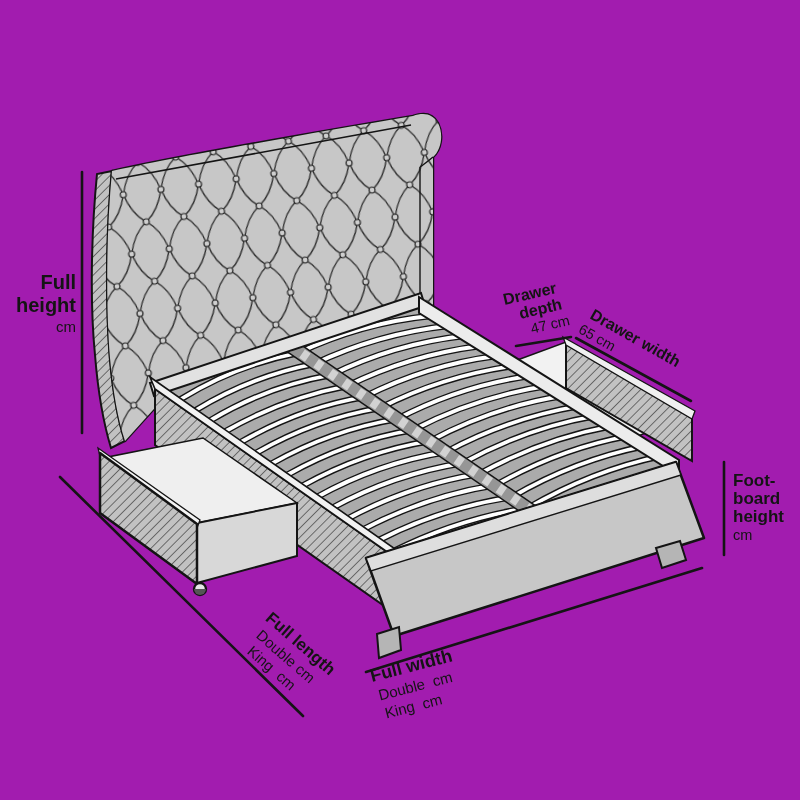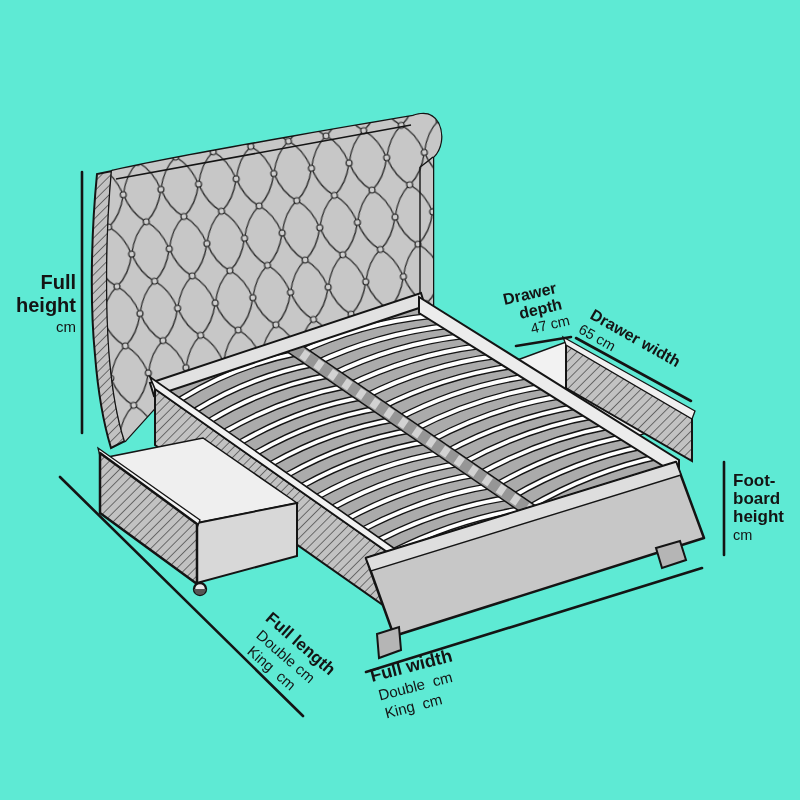--- a/index.html
+++ b/index.html
@@ -1,16 +1,16 @@
 <!DOCTYPE html>
 <html><head>
 <meta charset="utf-8">
 <style>
   html,body{margin:0;padding:0;background:#fff;}
-  #canvas{position:relative;width:800px;height:800px;background:#5eead4;overflow:hidden;}
+  #canvas{position:relative;width:800px;height:800px;background:#a21caf;overflow:hidden;}
   svg{display:block;}
   text{font-family:"Liberation Sans",sans-serif;fill:#141414;}
   .b17{font-size:17px;font-weight:bold;}
   .b20{font-size:20px;font-weight:bold;}
   .b16{font-size:16px;font-weight:bold;}
   .b18{font-size:18px;font-weight:bold;}
   .r15{font-size:15px;}
   .r14{font-size:14.5px;}
   .dim{stroke:#141414;stroke-width:2.6;stroke-linecap:round;fill:none;}
   .ol{stroke:#141414;fill:none;}

